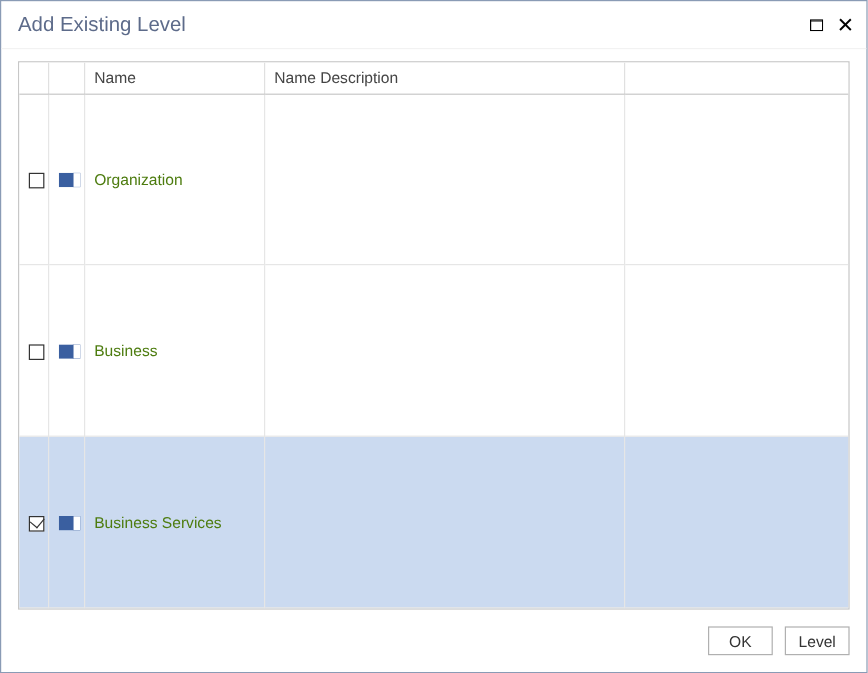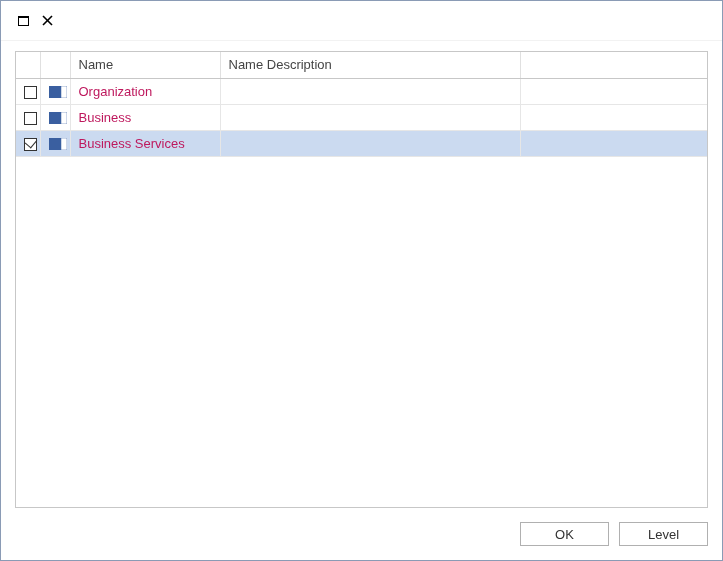--- a/index.html
+++ b/index.html
@@ -57,21 +57,21 @@
     padding: 10px 14px 0 14px;
     display: flex;
     flex-direction: column;
   }
   .grid-wrap {
     flex: 1;
     border: 1px solid #c7c7c7;
     background: #fff;
     overflow: hidden;
     display: flex;
-    flex-direction: column;
+    flex-direction: row;
   }
   table.grid {
     border-collapse: collapse;
     width: 100%;
     table-layout: fixed;
   }
   table.grid th {
     text-align: left;
     font-weight: 400;
     font-size: 13px;
@@ -86,21 +86,21 @@
   col.c-check { width: 24px; }
   col.c-icon  { width: 30px; }
   col.c-name  { width: 150px; }
   col.c-desc  { width: 300px; }
   col.c-rest  { }
   table.grid td {
     padding: 4px 8px;
     border-bottom: 1px solid #e6e6e6;
     border-right: 1px solid #e6e6e6;
     height: 26px;
-    color: #be185d;
+    color: #4d7c0f;
     font-size: 13px;
   }
   table.grid td:last-child { border-right: none; }
   tr.selected td {
     background: #cbdaf0;
   }
   .chk {
     width: 13px;
     height: 13px;
     border: 1px solid #333;
@@ -133,38 +133,39 @@
   }
   .footer {
     height: 52px;
     display: flex;
     align-items: center;
     justify-content: flex-end;
     gap: 10px;
     padding: 0 14px;
   }
   .btn {
-    width: 89px;
+    width: 54px;
     height: 24px;
     border: 1px solid #b0b0b0;
     background: #fff;
     font-size: 13px;
     color: #333;
     cursor: pointer;
     display: flex;
     align-items: center;
     justify-content: center;
   }
 </style>
 </head>
 <body>
 
 <div class="dialog">
 
   <div class="titlebar">
+    <div class="title">Add Existing Level</div>
     <div class="window-controls">
       <div class="win-btn">
         <svg width="11" height="10" viewBox="0 0 11 10">
           <rect x="0.5" y="0.5" width="10" height="9" fill="none" stroke="#000" stroke-width="1"></rect>
           <line x1="0.5" y1="1.5" x2="10.5" y2="1.5" stroke="#000" stroke-width="1"></line>
         </svg>
       </div>
       <div class="win-btn">
         <svg width="11" height="11" viewBox="0 0 11 11">
           <line x1="1" y1="1" x2="10" y2="10" stroke="#000" stroke-width="1.6"></line>

